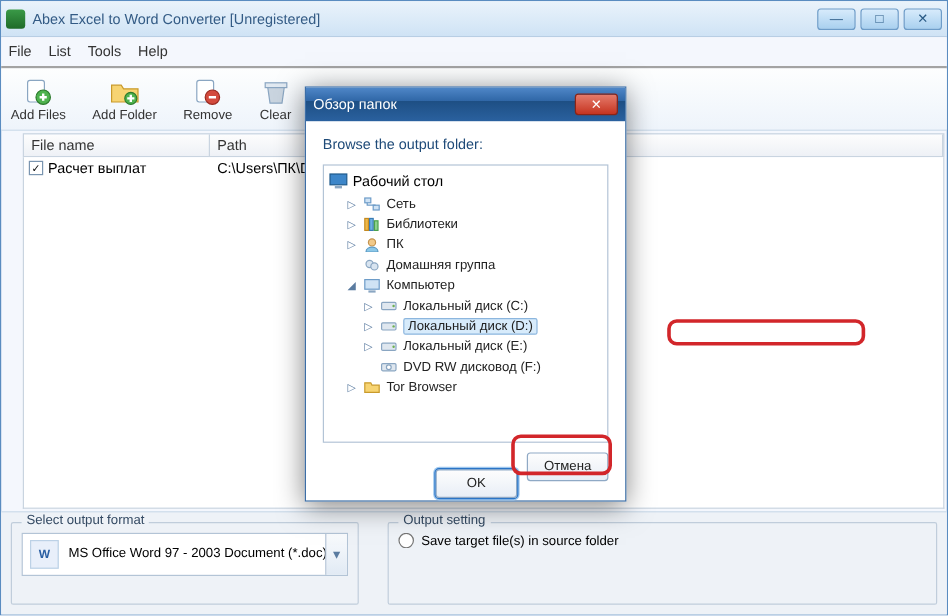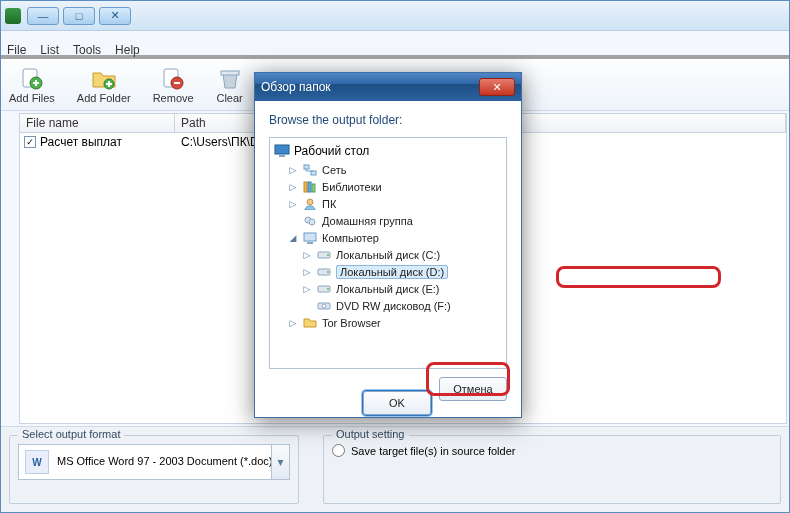--- a/index.html
+++ b/index.html
@@ -46,24 +46,24 @@
     background: linear-gradient(#d7ebfb,#a9d0ef);
     display: flex; align-items: center; justify-content: center;
     font-size: 11px; color: #2a5b86;
   }
   .win-btn.close { background: linear-gradient(#d7ebfb,#a9d0ef); }
 
   .menubar {
     height: 22px;
     background: #f4f7fd;
     display: flex;
-    align-items: flex-start;
+    align-items: center;
     padding: 12px 6px;
     gap: 14px;
-    border-bottom: 4px solid #a3a3a3;
+    border-bottom: 2px solid #a3a3a3;
   }
   .menubar span { color: #333; }
 
   .toolbar {
     height: 52px;
     background: linear-gradient(#fdfefe,#eef4fb);
     border-bottom: 1px solid #cddbea;
     display: flex;
     align-items: center;
     padding: 0 8px;
@@ -208,20 +208,21 @@
     font-size: 11px; color: #222;
   }
   .dlg-btn.ok { outline: 1px solid #2a74c6; box-shadow: 0 0 0 2px #9ec7ee; margin-top: 28px; }
 </style>
 </head>
 <body>
 
 <div class="main-window">
   <div class="titlebar">
     <div class="title-icon"></div>
+    <div class="title-text">Abex Excel to Word Converter [Unregistered]</div>
     <div class="win-buttons">
       <div class="win-btn">—</div>
       <div class="win-btn">□</div>
       <div class="win-btn close">✕</div>
     </div>
   </div>
 
   <div class="menubar">
     <span>File</span>
     <span>List</span>

